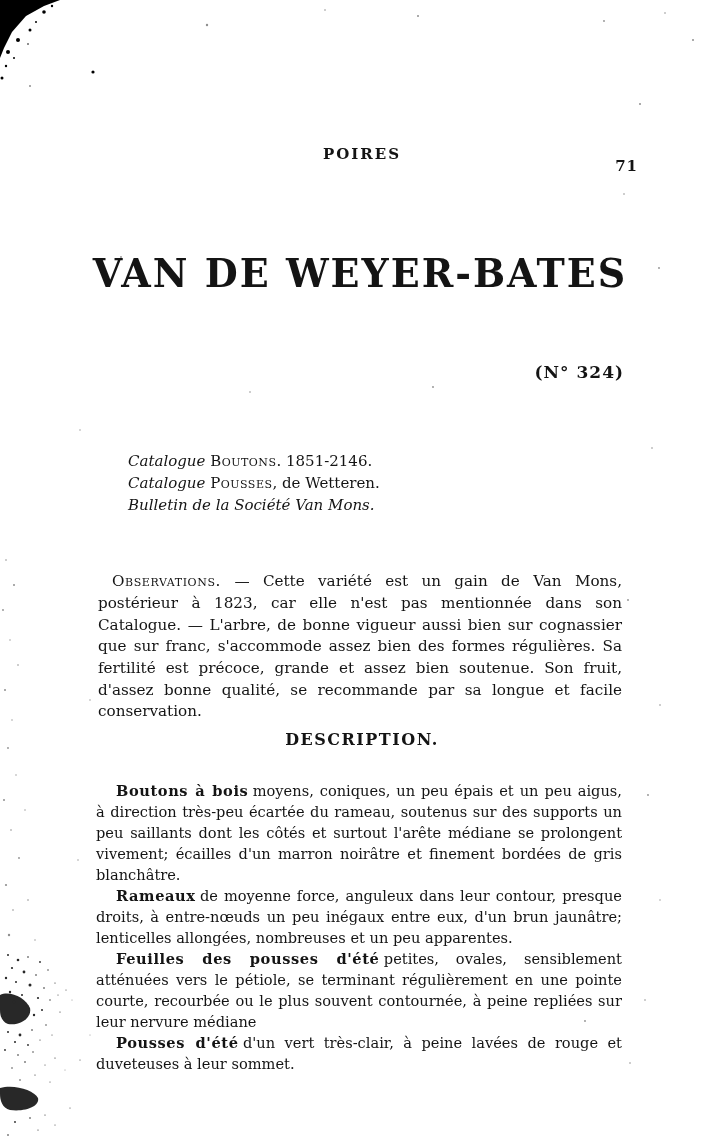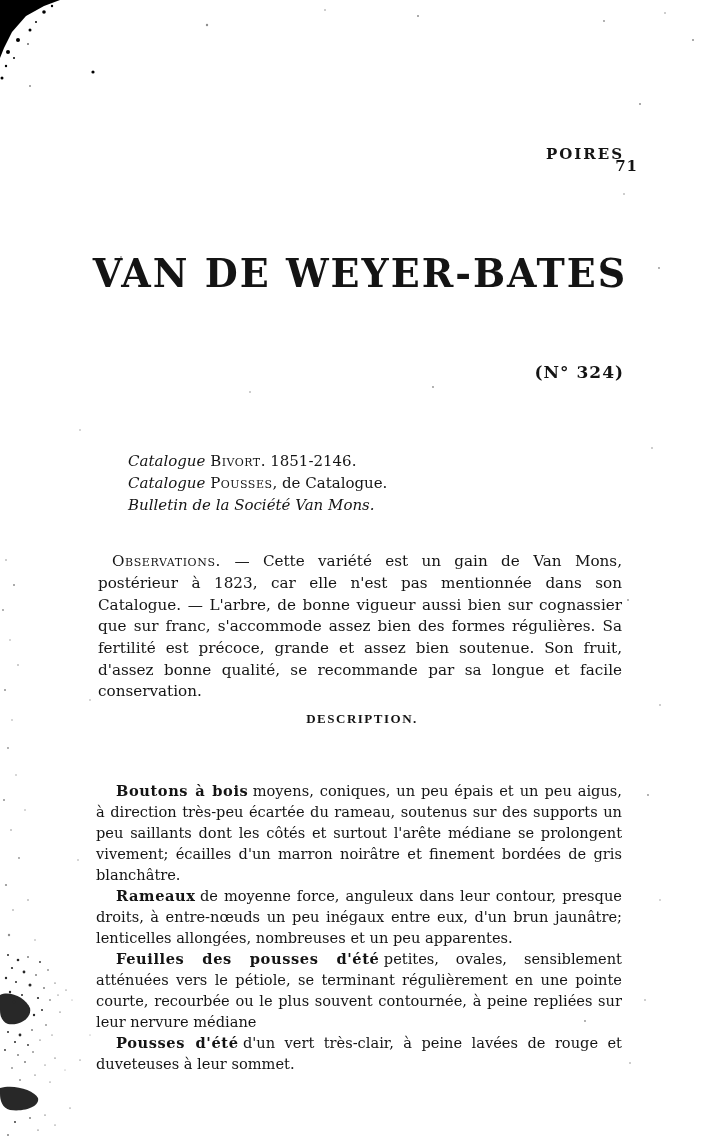--- a/index.html
+++ b/index.html
@@ -27,21 +27,21 @@
 
   
   .running-header {
     left: 100px; top: 145px; width: 524px;
     position: absolute;
     font-size: 15px;
     font-weight: bold;
   }
   .running-title {
     display: block;
-    text-align: right;
+    text-align: center;
     letter-spacing: 2px;
   }
   .page-number {
     position: absolute;
     right: -14px; top: 12px;
     letter-spacing: 1px;
   }
 
   
   .variety-title {
@@ -71,38 +71,37 @@
     font-size: 15px;
     line-height: 22px;
   }
   .ref-line { white-space: nowrap; }
   .ref-italic { font-style: italic; }
   .ref-caps { font-variant: small-caps; letter-spacing: 0.5px; }
   .ref-tail { font-style: normal; }
 
   
   .observations {
-    left: 98px; top: 536px; width: 524px;
+    left: 98px; top: 556px; width: 524px;
     position: absolute;
     font-size: 15.2px;
     line-height: 21.7px;
     text-align: justify;
     text-indent: 14px;
   }
   .smallcaps-lead { font-variant: small-caps; letter-spacing: 0.6px; }
 
   
   .description-heading {
-    left: 100px; top: 711px; width: 524px;
+    left: 100px; top: 730px; width: 524px;
     position: absolute;
     text-align: center;
-    font-size: 13px;
+    font-size: 16px;
     font-weight: 600;
     letter-spacing: 1.5px;
-    font-family: Liberation Serif, serif;
   }
   .description-body {
     left: 96px; top: 780px; width: 526px;
     position: absolute;
     font-size: 14.6px;
     line-height: 21px;
     text-align: justify;
   }
   .desc-para {
     margin: 0;
@@ -246,24 +245,24 @@
     <span class="page-number">71</span>
   </div>
 
   <div class="variety-title layer">VAN DE WEYER-BATES</div>
 
   <div class="variety-number layer">(N° 324)</div>
 
   <div class="references layer">
 
   <div class="ref-line">
-      <span class="ref-italic">Catalogue </span><span class="ref-caps">Bivort</span><span class="ref-tail">. 1851-2146.</span>
+      <span class="ref-italic">Catalogue </span><span class="ref-caps">Boutons</span><span class="ref-tail">. 1851-2146.</span>
     </div>
       <div class="ref-line">
-      <span class="ref-italic">Catalogue </span><span class="ref-caps">Pousses</span><span class="ref-tail">, de Catalogue.</span>
+      <span class="ref-italic">Catalogue </span><span class="ref-caps">Pousses</span><span class="ref-tail">, de Wetteren.</span>
     </div>
       <div class="ref-line">
       <span class="ref-italic">Bulletin de la Société Van Mons.</span><span class="ref-caps"></span><span class="ref-tail"></span>
     </div>
     </div>
 
   <p class="observations layer">
     <span class="smallcaps-lead">Observations.</span>
     <span>— Cette variété est un gain de Van Mons, postérieur à 1823, car elle n'est pas mentionnée dans son Catalogue. — L'arbre, de bonne vigueur aussi bien sur cognassier que sur franc, s'accommode assez bien des formes régulières. Sa fertilité est précoce, grande et assez bien soutenue. Son fruit, d'assez bonne qualité, se recommande par sa longue et facile conservation.</span>
   </p>

